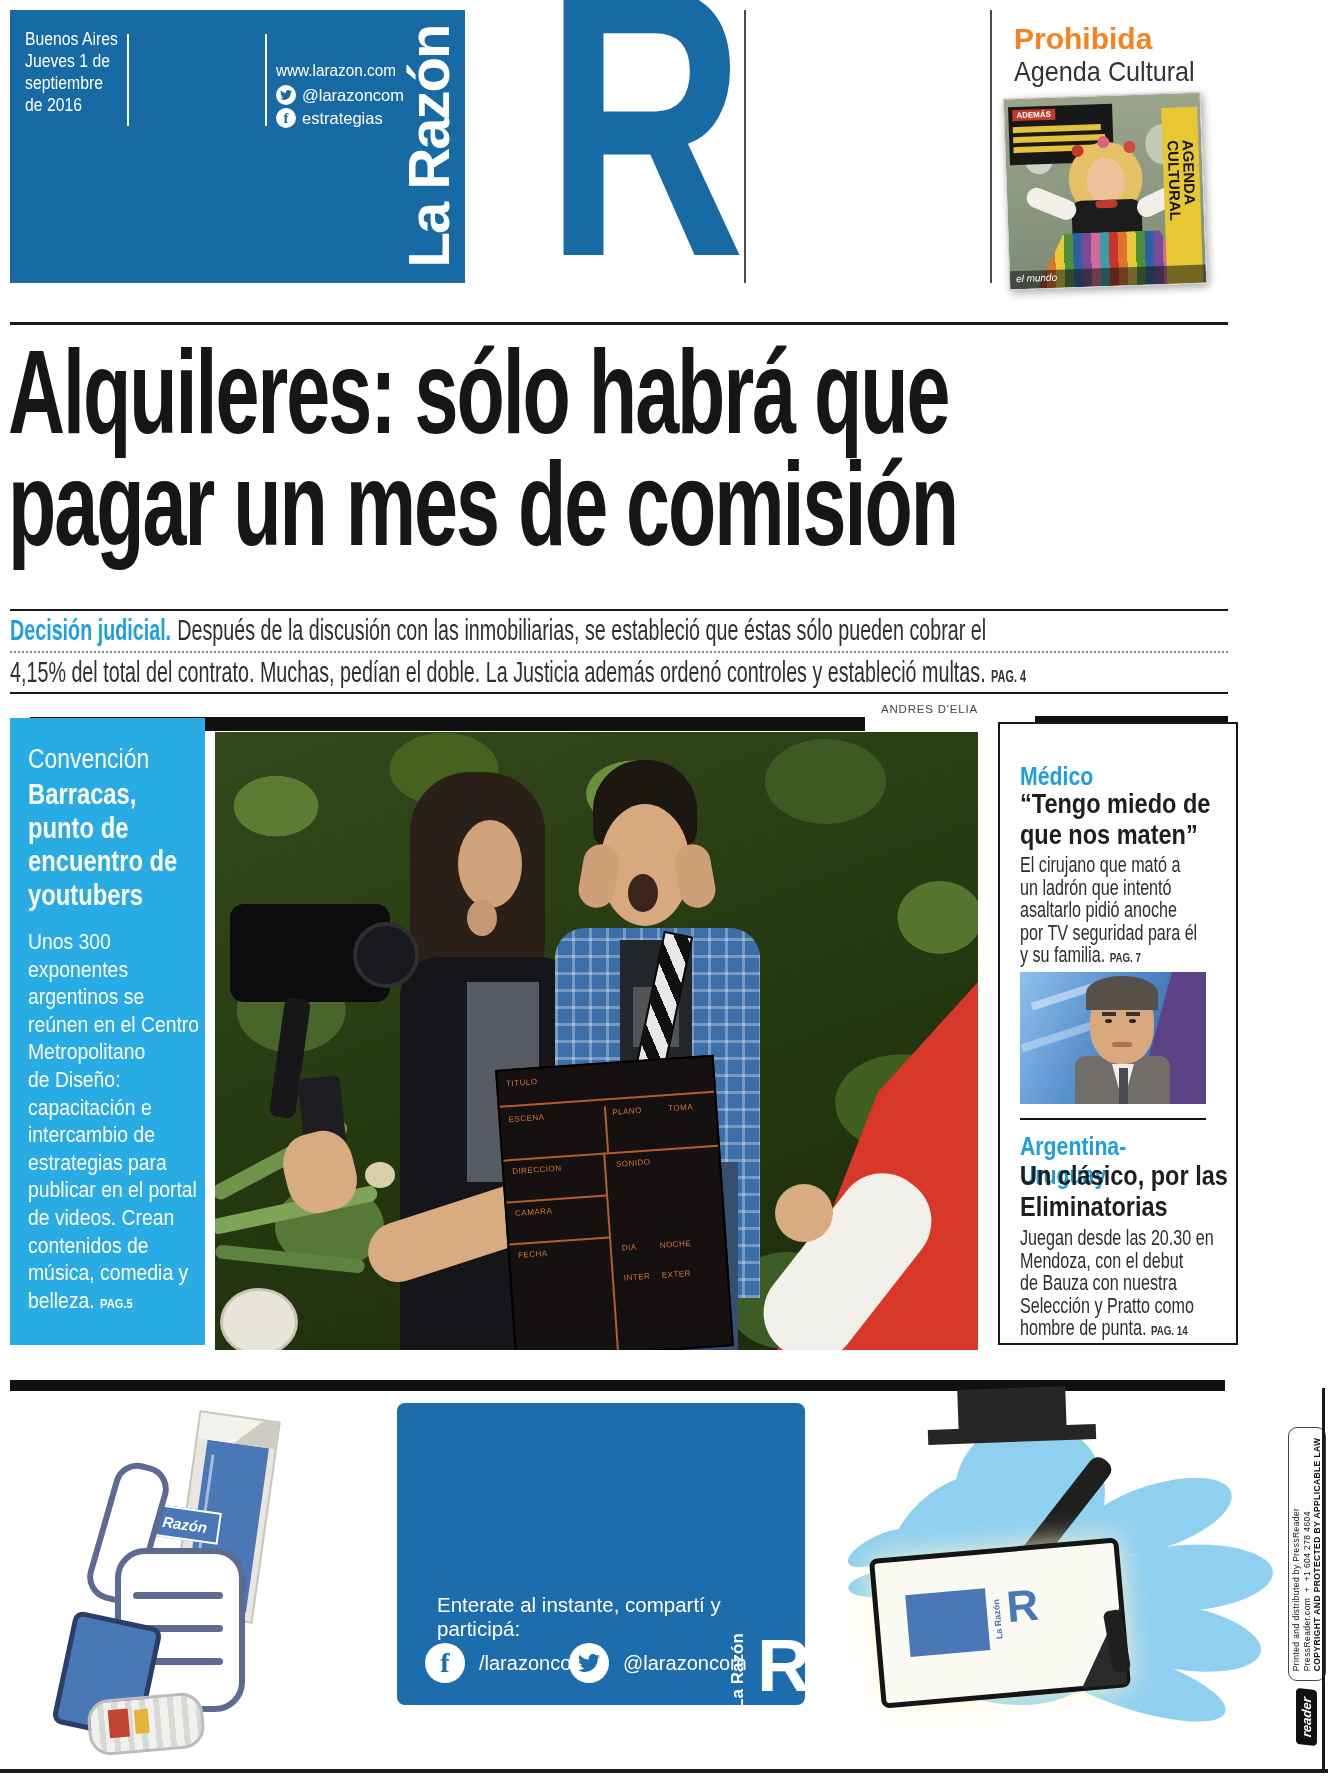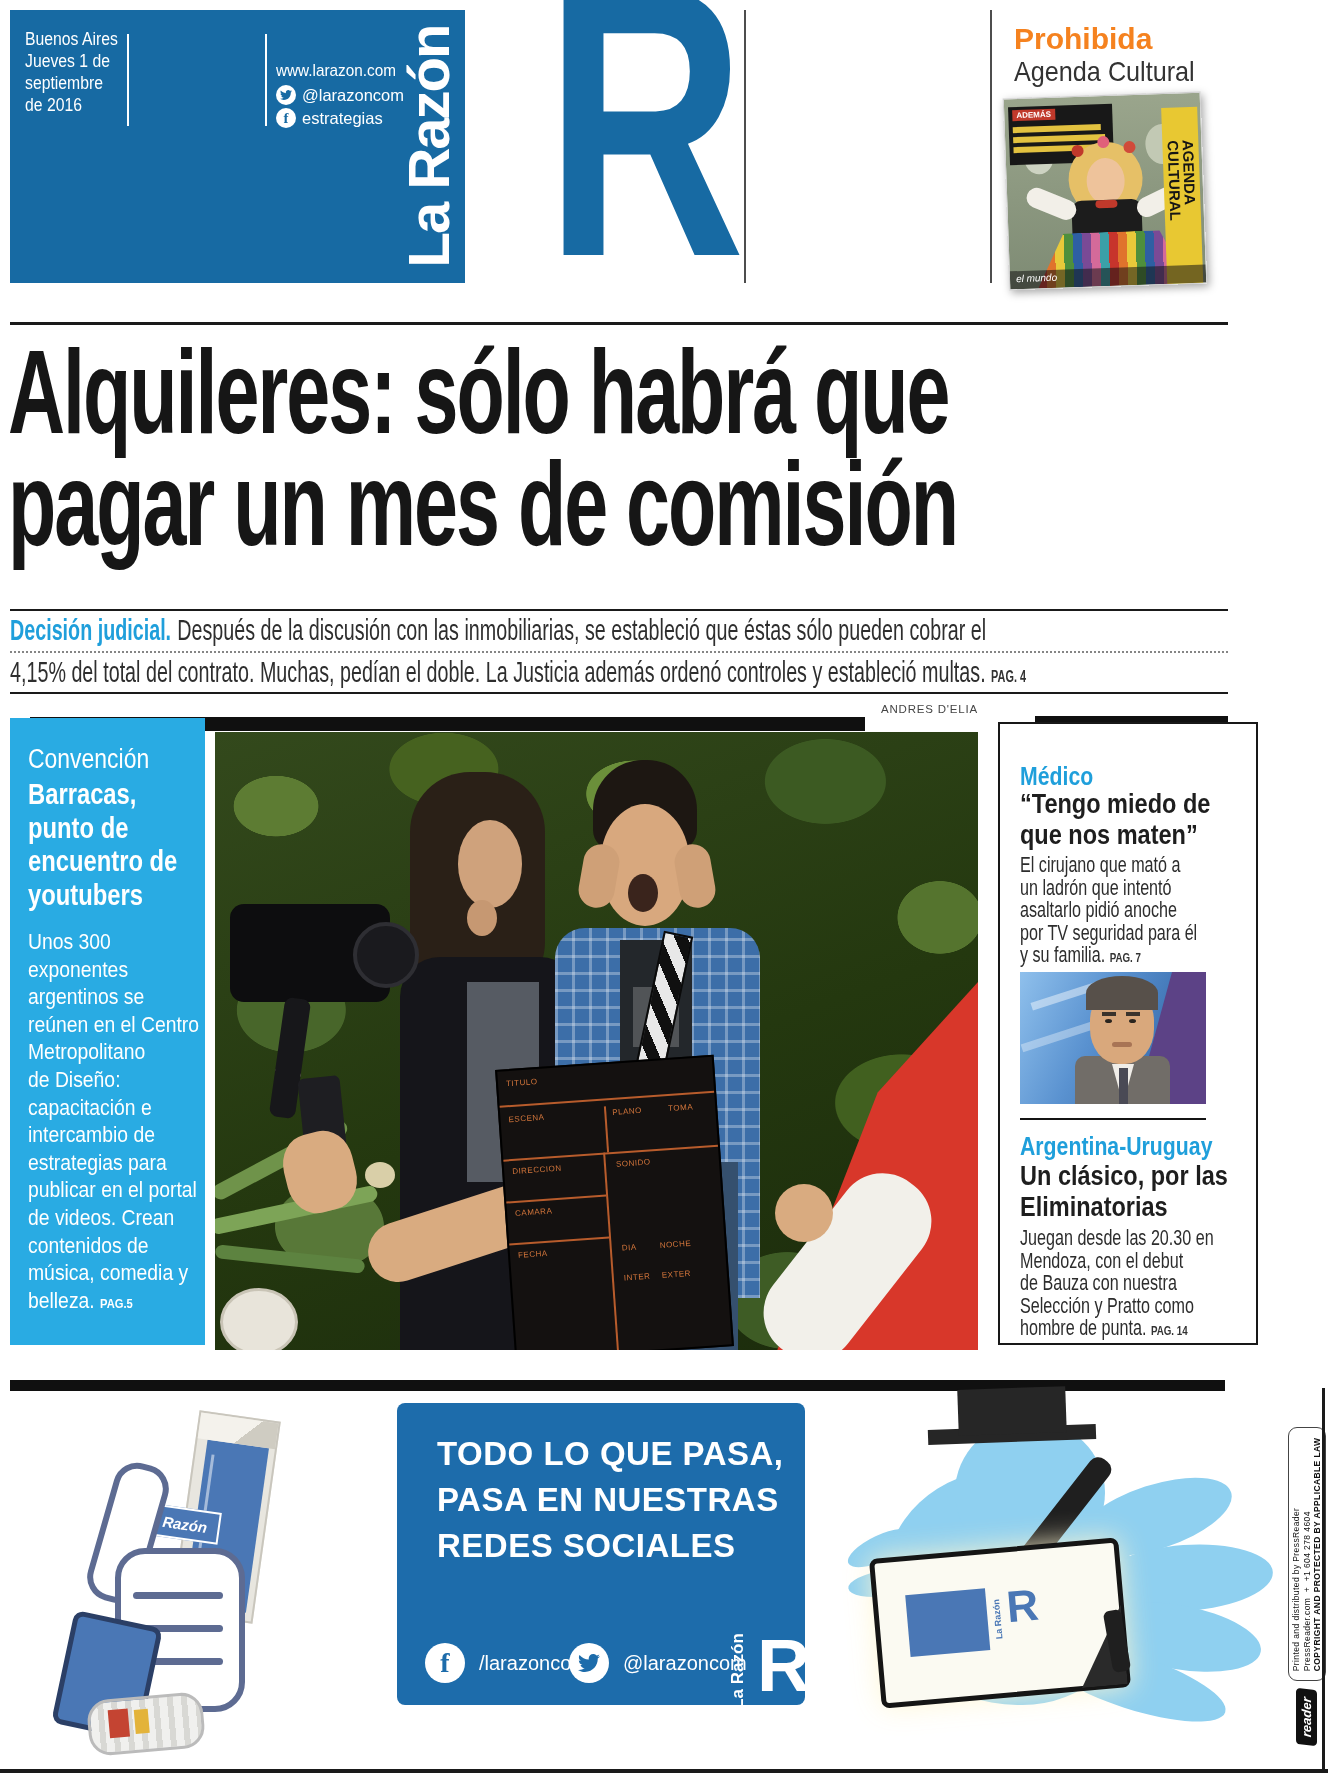--- a/index.html
+++ b/index.html
@@ -75,21 +75,21 @@
       radial-gradient(70px 60px at 95% 30%, #55742e 0 60%, transparent 61%),
       radial-gradient(90px 70px at 10% 45%, #48662a 0 60%, transparent 61%),
       radial-gradient(110px 80px at 90% 60%, #41601f 0 60%, transparent 61%),
       radial-gradient(90px 70px at 15% 80%, #587838 0 60%, transparent 61%),
       radial-gradient(120px 90px at 45% 90%, #2e4416 0 60%, transparent 61%),
       radial-gradient(100px 80px at 75% 92%, #3e5c25 0 60%, transparent 61%),
       linear-gradient(160deg,#33491c 0%,#24380f 55%,#1b2b0c 100%);}
   .flower{border-radius:50%;background:#d9cfa8;}
   .ph-shape{position:absolute;}
 
-  .col-right{left:998px;top:722px;width:260px;height:623px;background:#fff;border:2px solid #181818;box-sizing:border-box;}
+  .col-right{left:998px;top:722px;width:240px;height:623px;background:#fff;border:2px solid #181818;box-sizing:border-box;}
   .kick-cy{color:#1f9fdb;font-weight:bold;font-size:25px;transform:scaleX(.85);transform-origin:0 0;}
   .cr-title{color:#1e1e1e;font-weight:bold;font-size:28px;line-height:31px;transform:scaleX(.84);transform-origin:0 0;white-space:pre;}
   .cr-body{color:#2d2d2d;font-size:21.5px;line-height:22.5px;transform:scaleX(.75);transform-origin:0 0;white-space:pre;}
   .pag-d{font-weight:bold;font-size:13px;color:#333;}
 
   .surgeon{left:20px;top:248px;width:186px;height:132px;overflow:hidden;
     background:linear-gradient(115deg,#8fc0ec 0%,#5a92d0 40%,#3f74b4 70%,#39619c 100%);}
 
   
   .socialbox{left:397px;top:1403px;width:408px;height:302px;background:#1d6cab;border-radius:8px;color:#fff;}
@@ -343,23 +343,21 @@
     <div class="abs" style="left:78px;top:225px;width:90px;height:7px;background:#5d6b92;border-radius:4px;"></div>
     <div class="abs" style="left:78px;top:258px;width:90px;height:7px;background:#5d6b92;border-radius:4px;"></div>
     <div class="abs" style="left:7px;top:218px;width:80px;height:105px;background:#4a77b5;border:5px solid #2b3f66;border-radius:10px;transform:rotate(12deg);"></div>
     <div class="abs" style="left:33px;top:296px;width:110px;height:50px;border-radius:22px;border:3px solid #bbb;transform:rotate(-5deg);background:repeating-linear-gradient(90deg,#f0f0ee 0 8px,#d8d8d4 8px 14px);">
       <div class="abs" style="left:18px;top:8px;width:20px;height:28px;background:#c44432;"></div>
       <div class="abs" style="left:44px;top:10px;width:14px;height:24px;background:#e3b33a;"></div>
     </div>
   </div>
 
   <div class="abs socialbox">
-    <div class="abs sb-head">TODO LO QUE PASA,
-PASA EN NUESTRAS
-REDES SOCIALES</div>
+    <div class="abs sb-sub">Enterate al instante, compartí y participá:</div>
     <div class="abs" style="left:28px;top:240px;display:flex;align-items:center;gap:14px;">
       <span class="sb-ic">
           <span class="fb">f</span>
         </span>
       <span class="sb-handle">/larazoncom</span>
     </div>
     <div class="abs" style="left:172px;top:240px;display:flex;align-items:center;gap:14px;">
       <span class="sb-ic">
           <svg>
             <use href="#twbird"></use>

